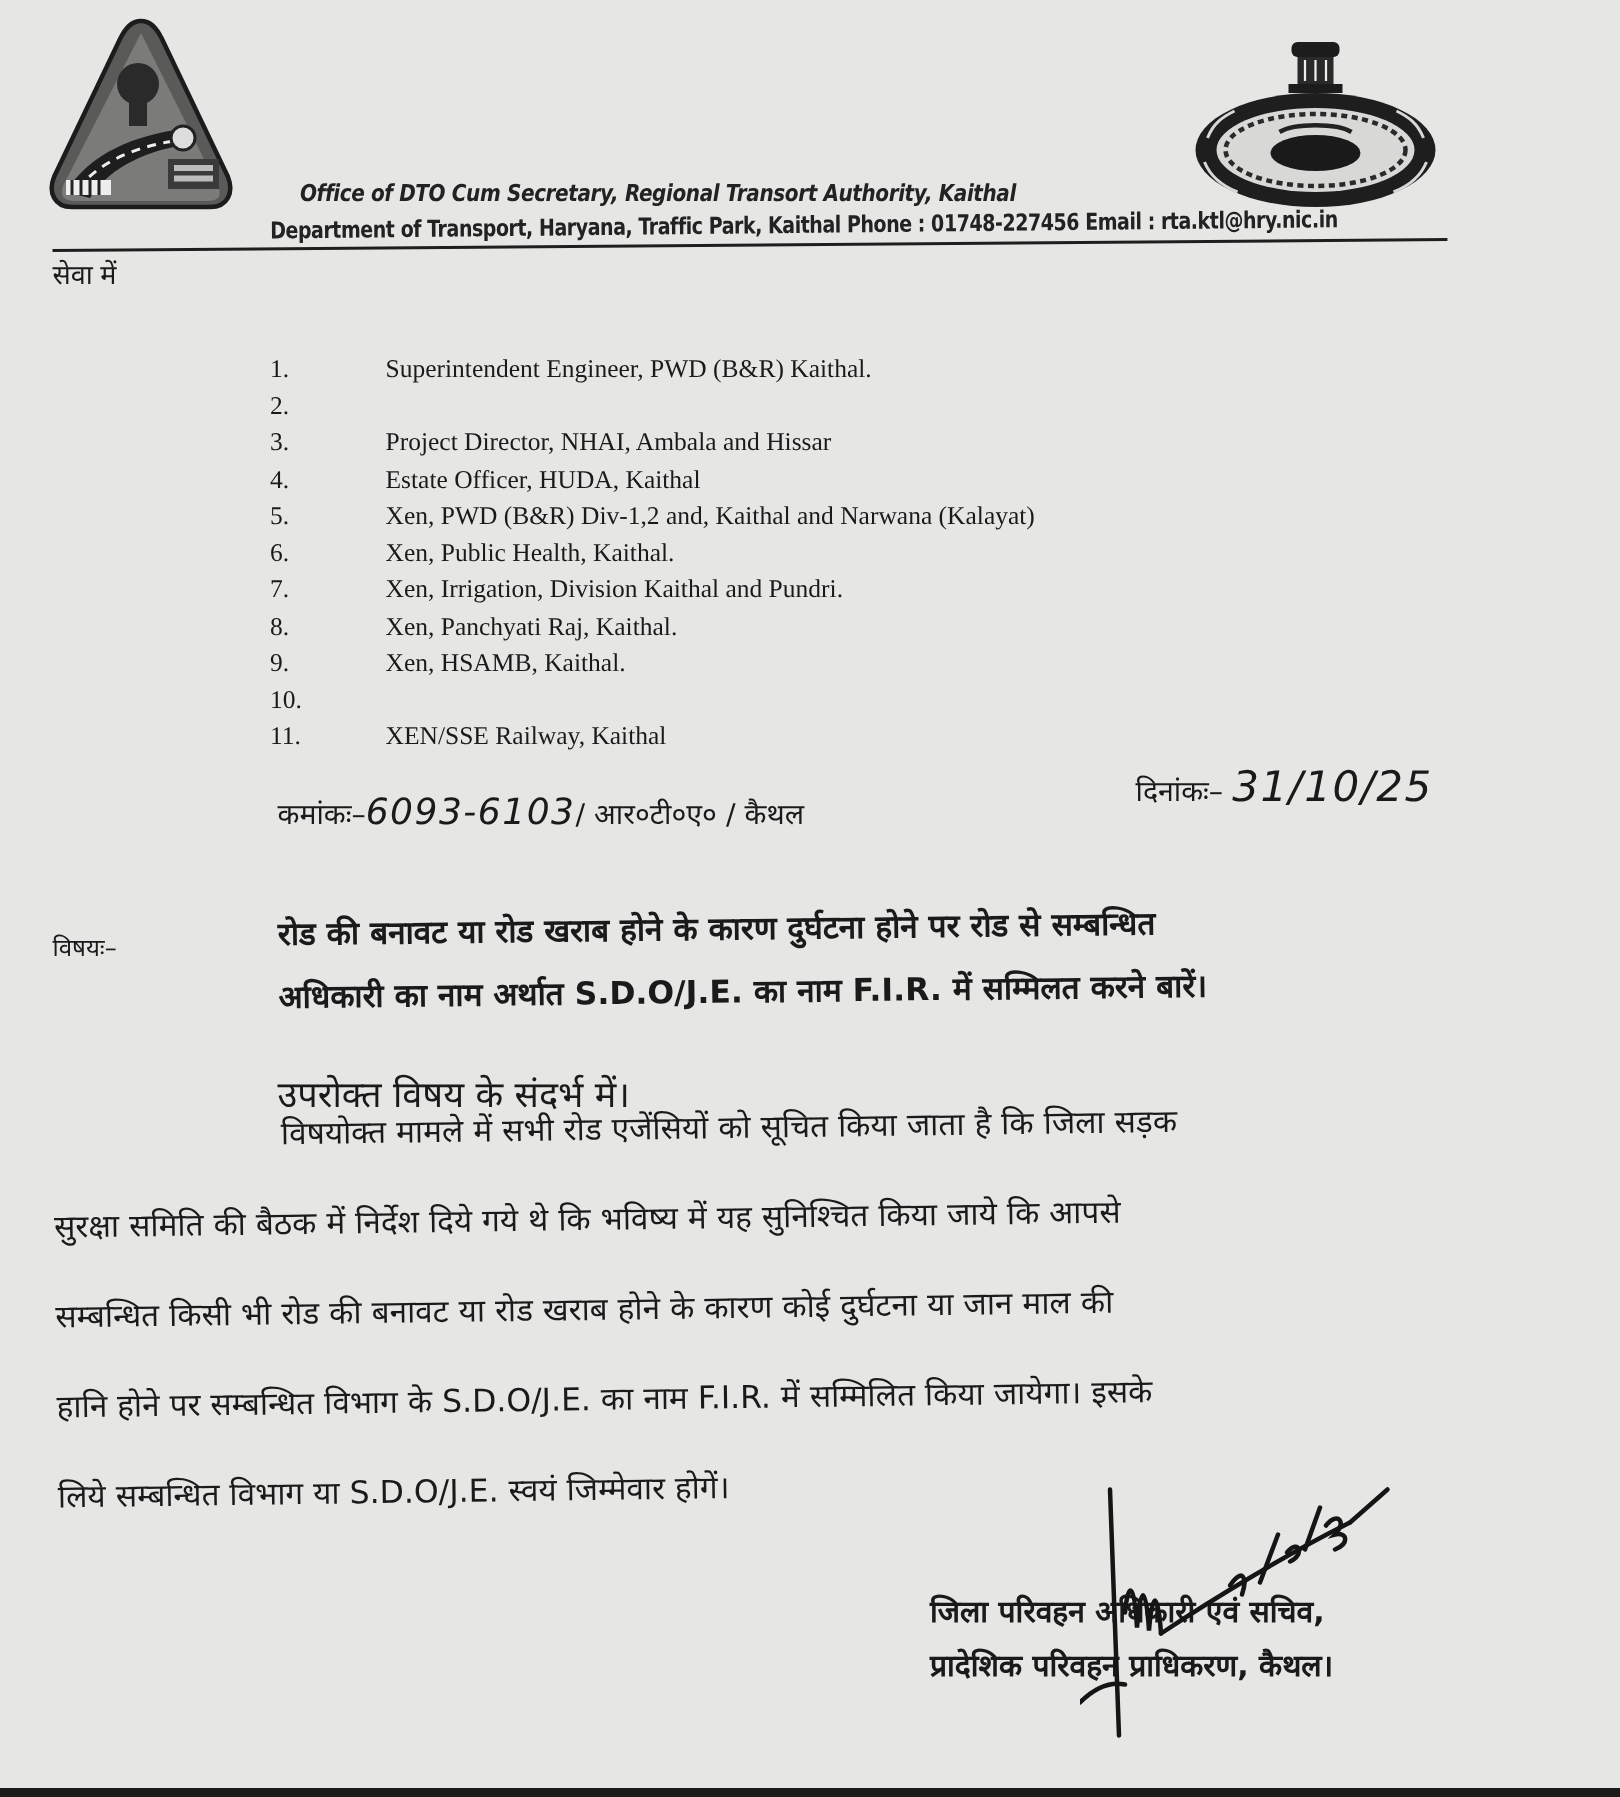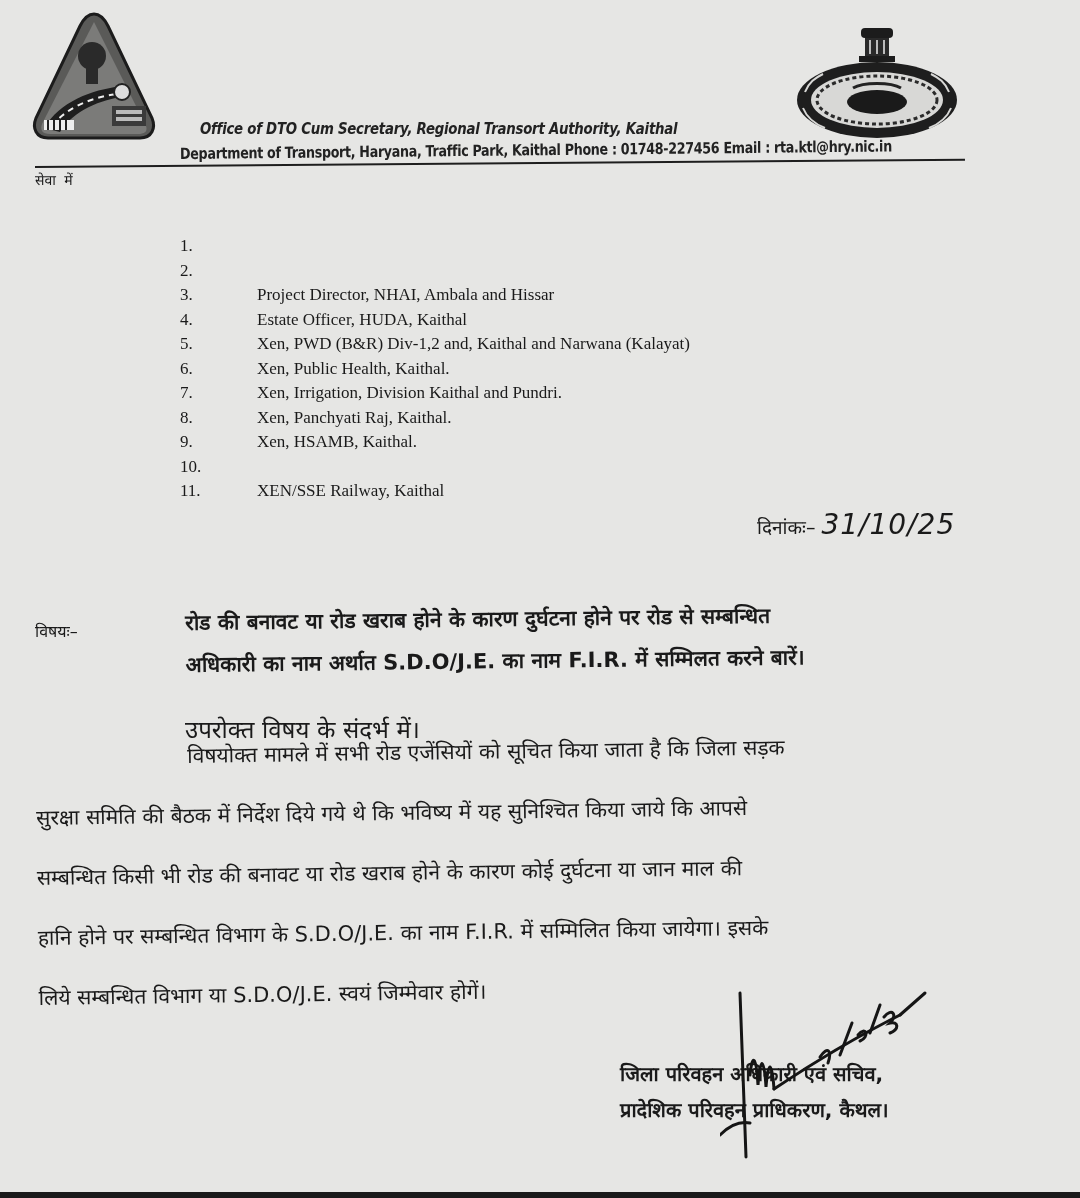--- a/index.html
+++ b/index.html
@@ -23,21 +23,21 @@
       transform: scaleX(0.86); transform-origin: left top; white-space: nowrap;
     }
     .hdr-line2 {
       position: absolute; left: 180px; top: 145px;
       font-family: "DejaVu Sans", sans-serif; font-weight: bold;
       font-size: 15.5px; letter-spacing: -0.4px; color: #222;
       transform: scaleX(0.82) rotate(-0.5deg); transform-origin: left top; white-space: nowrap;
     }
     .hdr-rule { position: absolute; left: 35px; top: 166px; width: 930px; height: 2px; background: #1e1e1e; transform: rotate(-0.45deg); transform-origin: left center; }
 
-    .salutation { position: absolute; left: 35px; top: 170px; font-family: Liberation Mono, monospace; font-size: 14px; }
+    .salutation { position: absolute; left: 35px; top: 170px; font-family: Liberation Sans, sans-serif; font-size: 18px; }
 
     .recipients { position: absolute; left: 180px; top: 234px; font-size: 17px; line-height: 24.5px; }
     .recipients .row { display: flex; white-space: nowrap; }
     .recipients .num { width: 77px; }
 
     .ref { position: absolute; left: 185px; top: 527px; font-family: "DejaVu Sans", sans-serif; font-size: 19px; white-space: nowrap; }
     .ref .hand, .date .hand { font-family: "DejaVu Sans", sans-serif; font-style: italic; font-size: 24px; letter-spacing: 1px; }
     .date { position: absolute; left: 757px; top: 508px; font-family: "DejaVu Sans", sans-serif; font-size: 19px; white-space: nowrap; }
     .date .hand { font-size: 28px; }
 
@@ -105,20 +105,21 @@
 
   <div class="hdr-line1">Office of DTO Cum Secretary, Regional Transort Authority, Kaithal</div>
   <div class="hdr-line2">Department of Transport, Haryana, Traffic Park, Kaithal Phone : 01748-227456   Email : rta.ktl@hry.nic.in</div>
   <div class="hdr-rule"></div>
 
   <div class="salutation">सेवा में</div>
 
   <div class="recipients">
     <div class="row">
         <span class="num">1.</span>
+        <span>Superintendent Engineer, PWD (B&amp;R) Kaithal.</span>
       </div>
     <div class="row">
         <span class="num">2.</span>
       </div>
     <div class="row">
         <span class="num">3.</span>
         <span>Project Director, NHAI, Ambala and Hissar</span>
       </div>
     <div class="row">
         <span class="num">4.</span>
@@ -146,20 +147,23 @@
       </div>
     <div class="row">
         <span class="num">10.</span>
       </div>
     <div class="row">
         <span class="num">11.</span>
         <span>XEN/SSE Railway, Kaithal</span>
       </div>
   </div>
 
+  <div class="ref">
+    <span>कमांकः–</span><span class="hand">6093-6103</span><span>/ आर०टी०ए० / कैथल</span>
+  </div>
 
   <div class="date">
     <span>दिनांकः–</span>
     <span class="hand">31/10/25</span>
   </div>
 
   <div class="subject-label">विषयः–</div>
   <div class="subject-text">
     <span>रोड की बनावट या रोड खराब होने के कारण दुर्घटना होने पर रोड से सम्बन्धित</span>
     <span>अधिकारी का नाम अर्थात S.D.O/J.E. का नाम F.I.R. में सम्मिलत करने बारें।</span>

